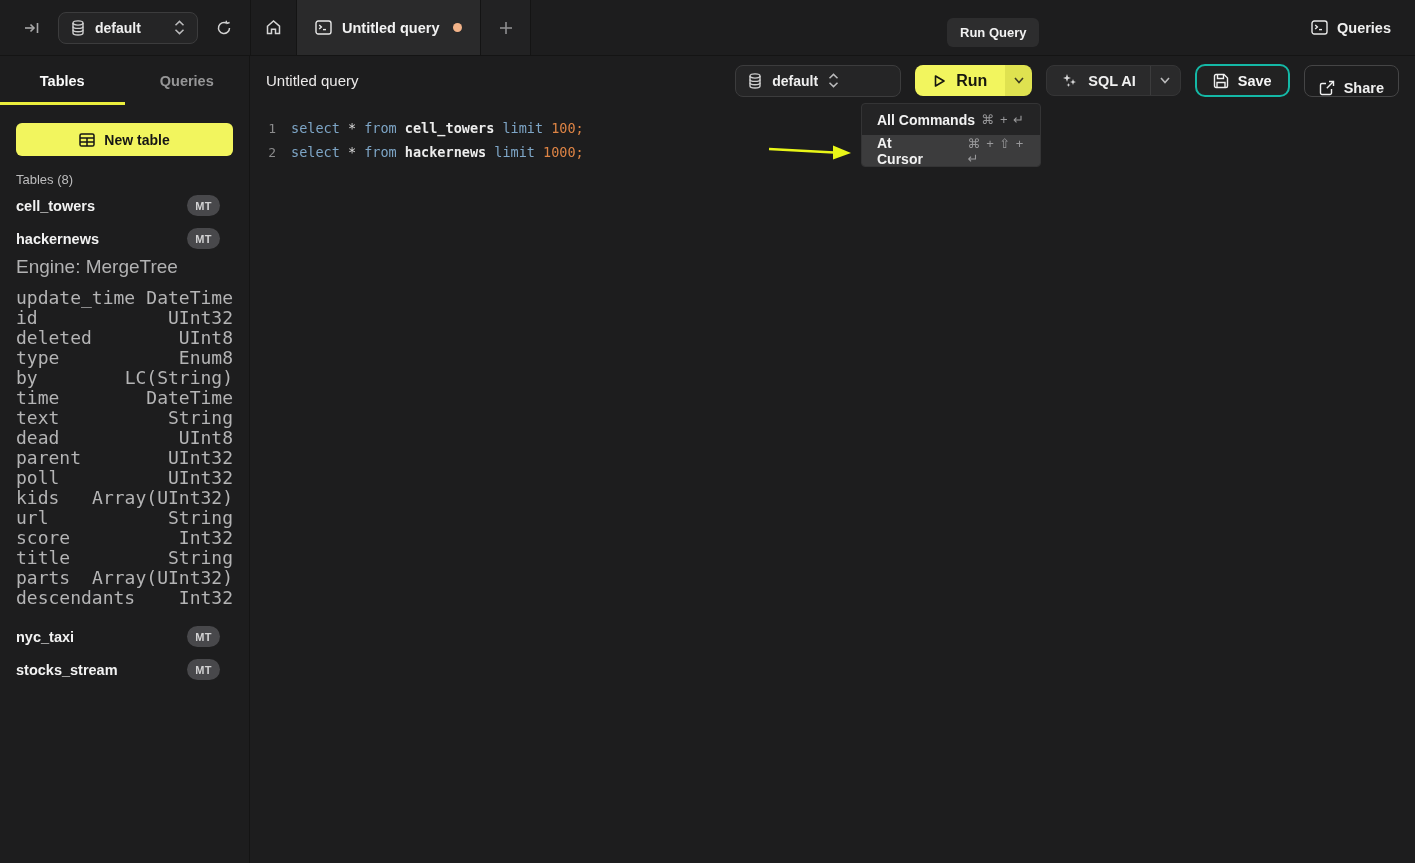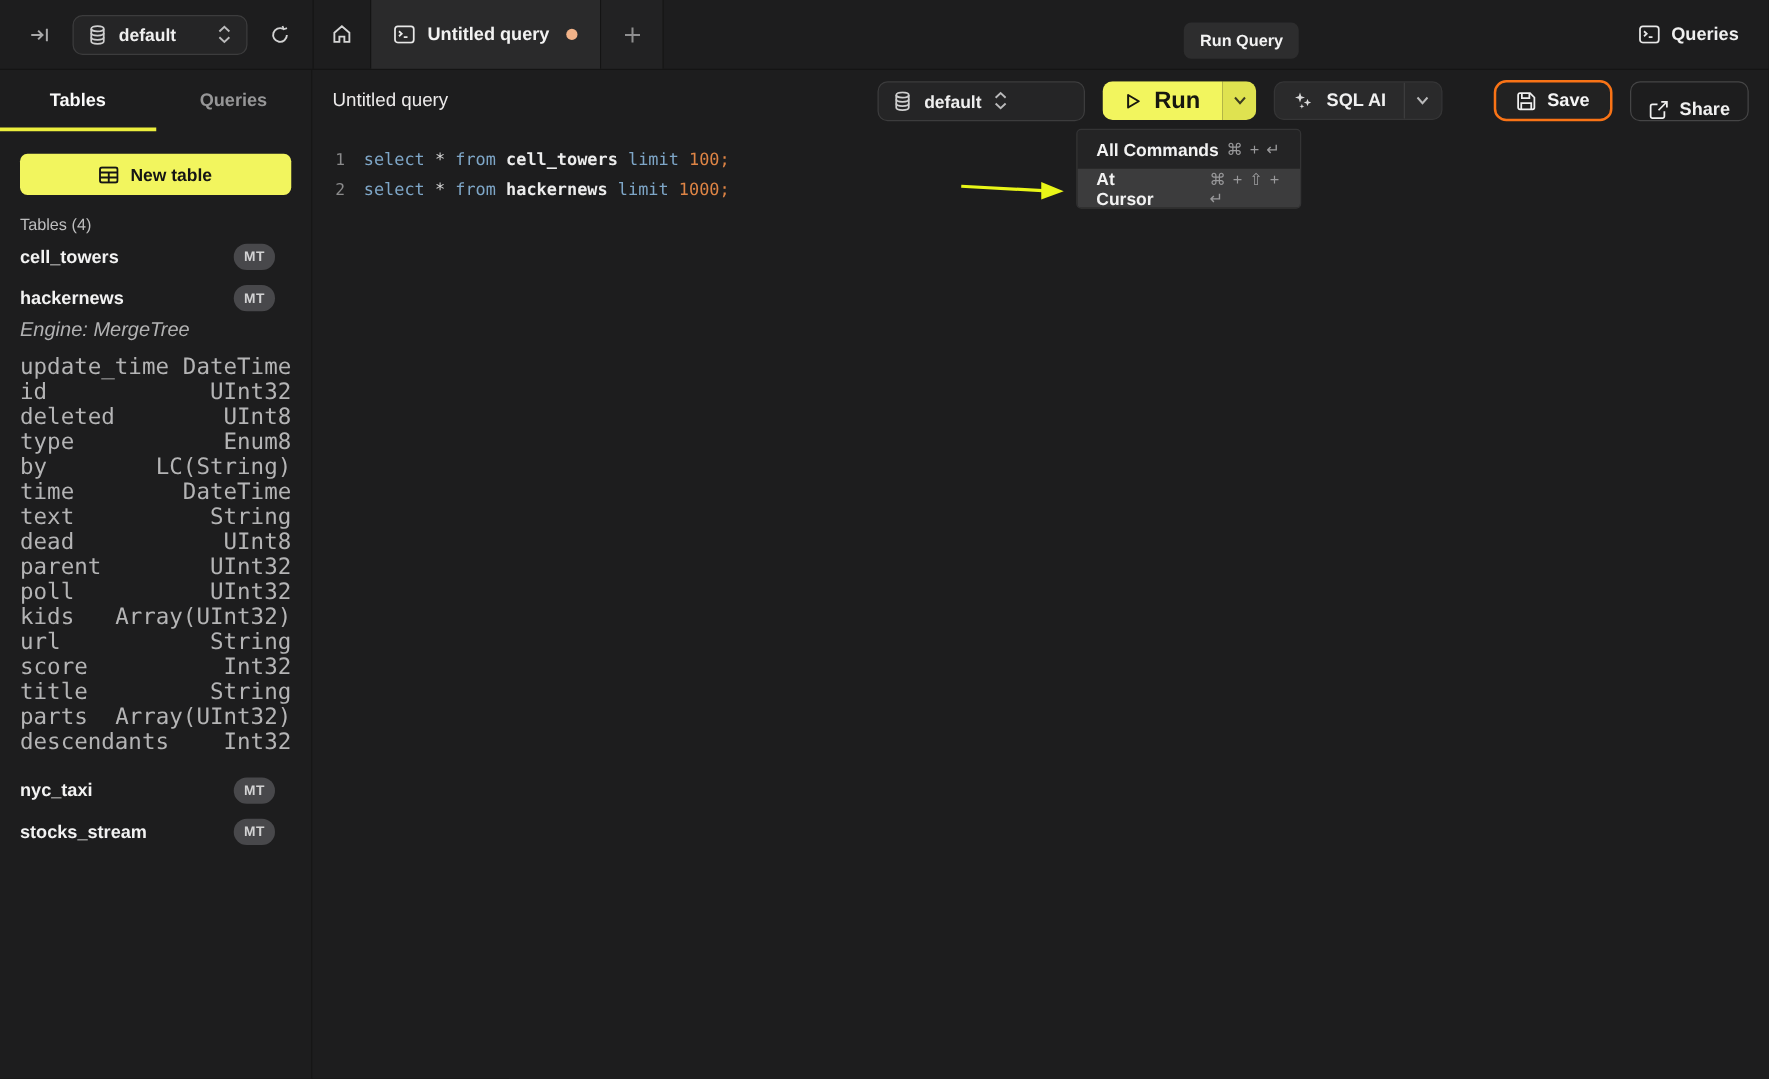--- a/index.html
+++ b/index.html
@@ -46,33 +46,33 @@
                 display:flex; align-items:center; gap:8px; padding:0 10px; }
   .search-box input { flex:1; background:none; border:none; outline:none; color:#dedede; font-size:14px;
                       font-family:"Liberation Sans", sans-serif; }
   .search-box input::placeholder { color:#8d8d8e; }
   .section-label { margin:16px 0 2px; font-size:13px; color:#bdbdbe; }
   .tbl-row { height:33px; display:flex; align-items:center; justify-content:space-between; cursor:pointer; }
   .tbl-name { font-size:14.5px; font-weight:600; color:#f2f2f2; }
   .mt-badge { min-width:33px; height:21px; border-radius:11px; background:#48484b; color:#d2d2d3; font-size:11px;
               font-weight:700; display:flex; align-items:center; justify-content:center; margin-right:13px;
               letter-spacing:0.4px; }
-  .engine-line { font-size:16px; color:#b2b2b3; margin:1px 0 9px;font-style:italic; }
+  .engine-line { font-size:19px; color:#b2b2b3; margin:1px 0 9px; }
   .cols { margin-bottom:13px; }
   .col-row { height:20px; display:flex; align-items:center; justify-content:space-between;
              font-family:"DejaVu Sans Mono","Liberation Mono", monospace; font-size:18px; color:#b4b4b5; }
 
   
   .main { position:absolute; top:56px; left:250px; right:0; bottom:0; background:#1d1d1e; }
   .toolbar { height:49px; display:flex; align-items:center; padding:0 16px; }
   .doc-title { font-size:15px; color:#eceaea; }
   .controls { margin-left:auto; display:flex; align-items:center; gap:14px; }
   .controls .select { min-width:166px; }
   .split-btn { display:flex; align-items:stretch; height:31px; border-radius:8px; overflow:hidden; cursor:pointer; }
-  .run-main { display:flex; align-items:center; gap:10px; padding:0 18px; border:none; font-size:19px;
+  .run-main { display:flex; align-items:center; gap:10px; padding:0 18px; border:none; font-size:16px;
               font-weight:700; color:#17170f; cursor:pointer; font-family:"Liberation Sans", sans-serif; }
   .run-caret { width:27px; display:flex; align-items:center; justify-content:center; border:none; cursor:pointer; color:#3c3c20; }
   .ai-btn { background:#2a2a2b; border:1px solid #353536; }
   .ai-main { display:flex; align-items:center; gap:10px; padding:0 14px; background:none; border:none; color:#f0f0f0;
              font-size:14.5px; font-weight:600; cursor:pointer; font-family:"Liberation Sans", sans-serif; }
   .ai-caret { width:30px; display:flex; align-items:center; justify-content:center; border:none; background:none;
               border-left:1px solid #3c3c3d; color:#b9b9ba; cursor:pointer; }
   .save-btn { height:33px; display:flex; align-items:center; gap:9px; padding:0 16px; background:#222222;
               border-radius:10px; color:#f5f5f5; font-size:14.5px; font-weight:600; cursor:pointer;
               font-family:"Liberation Sans", sans-serif; }
@@ -103,21 +103,21 @@
   .menu-shortcut { font-size:13px; color:#99999b; letter-spacing:1px; }
   .arrow-annot { position:absolute; left:764px; top:138px; z-index:40; }
 
   svg { display:block; }
 </style>
 <style>
   .side-tab.active::after { background:#ebee3d; }
   .new-table-btn { background:#f2f55e; }
   .run-main { background:#f2f55e; }
   .run-caret { background:#dfe250; }
-  .save-btn { border:2px solid #f97316;margin-left:27px; }
+  .save-btn { border:2px solid #14b8a6; }
   .dirty-dot { background:#f2b389; }
 </style></head>
 <body>
 
 <div class="app">
 
   <header class="topbar">
     <div class="topbar-left">
       <button class="icon-btn">
         <span>
@@ -210,21 +210,21 @@
         <span>
           <svg width="16" height="14" viewBox="0 0 16 14" fill="none" stroke="#151515" stroke-width="1.5">
             <rect x="1" y="1" width="14" height="12" rx="1.6"></rect>
             <line x1="1" y1="5" x2="15" y2="5"></line>
               <line x1="1" y1="9" x2="15" y2="9"></line>
               <line x1="8" y1="5" x2="8" y2="13"></line>
           </svg>
         </span>
         <span>New table</span>
       </button>
-      <div class="section-label">Tables (4)</div>
+      <div class="section-label">Tables (8)</div>
       <div id="tables-list">
           <div class="tbl-row">
             <span class="tbl-name">cell_towers</span>
             <span class="mt-badge">MT</span>
           </div>
           <div class="tbl-row">
             <span class="tbl-name">hackernews</span>
             <span class="mt-badge">MT</span>
           </div>
           <div class="engine-line">Engine: MergeTree</div>

